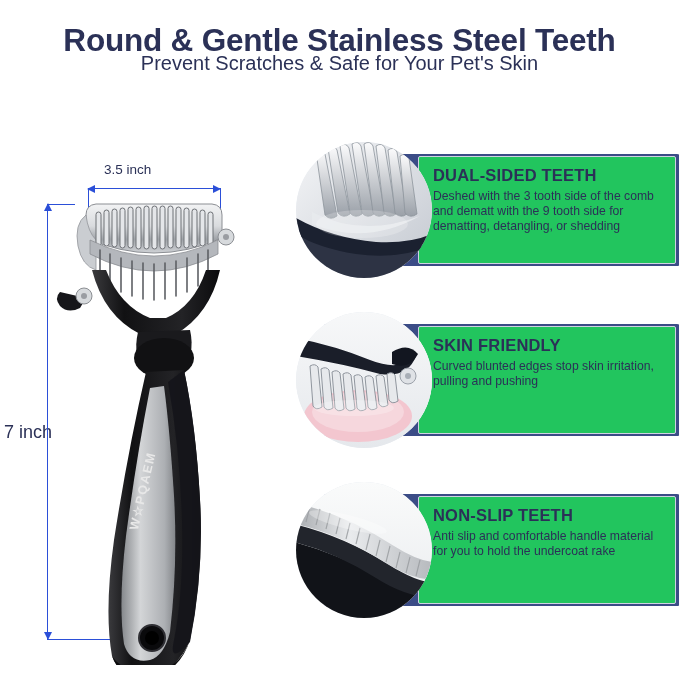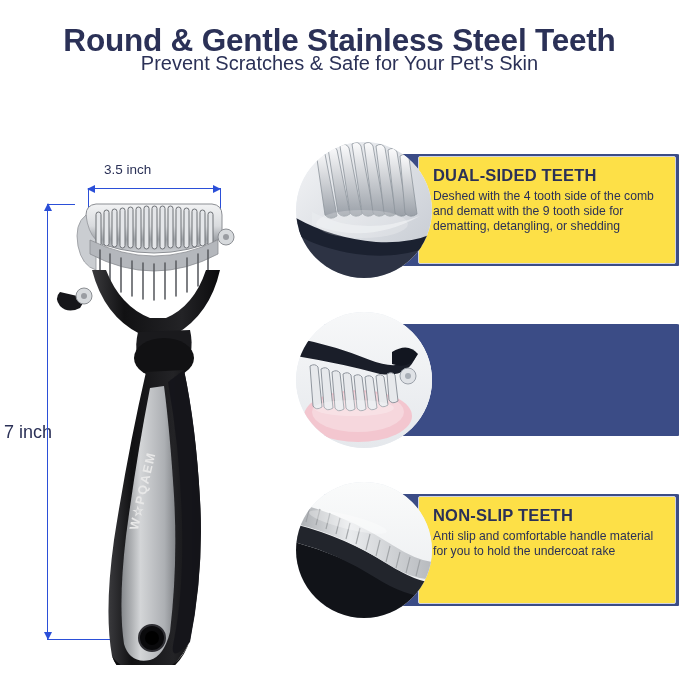--- a/index.html
+++ b/index.html
@@ -118,21 +118,21 @@
     position: absolute;
     left: 36px; top: 14px;
     width: 356px; height: 112px;
     background: #3b4c86;
     border-radius: 3px;
   }
   .panel-card {
     position: absolute;
     left: 130px; top: 16px;
     width: 258px; height: 108px;
-    background: #fde047;
+    background: #22c55e;
     border: 1px solid #cfd3e2;
     border-radius: 2px;
     padding: 9px 10px 0 14px;
   }
   .panel-title {
     font-size: 16.5px;
     font-weight: bold;
     color: #2b3157;
     letter-spacing: 0.2px;
     margin: 0 0 4px 0;
@@ -264,21 +264,21 @@
 
     <div class="brandmark">W☆PQAEM</div>
   </div>
 
   <div class="panels">
 
     <div class="panel p1">
       <div class="panel-bg"></div>
       <div class="panel-card">
         <div class="panel-title">DUAL-SIDED TEETH</div>
-        <div class="panel-body">Deshed with the 4 tooth side of the comb and dematt with the 9 tooth side for dematting, detangling, or shedding</div>
+        <div class="panel-body">Deshed with the 3 tooth side of the comb and dematt with the 9 tooth side for dematting, detangling, or shedding</div>
       </div>
       <div class="photo-circle">
         <svg width="136" height="136" viewBox="0 0 136 136">
           <defs>
             <linearGradient id="p1bg" x1="0" y1="0" x2="1" y2="1">
               <stop offset="0" stop-color="#f4f5f7"></stop>
               <stop offset="1" stop-color="#c3c8d0"></stop>
             </linearGradient>
             <linearGradient id="p1st" x1="0" y1="0" x2="0" y2="1">
               <stop offset="0" stop-color="#fbfbfc"></stop>
@@ -302,20 +302,24 @@
           </g>
 
           <path d="M16 70 Q66 96 124 74 Q70 104 16 82 Z" fill="#e8eaed" opacity="0.85"></path>
           <ellipse cx="66" cy="82" rx="46" ry="14" fill="#fff" opacity="0.22"></ellipse>
         </svg>
       </div>
     </div>
 
     <div class="panel p2">
       <div class="panel-bg"></div>
+      <div class="panel-card">
+        <div class="panel-title">SKIN FRIENDLY</div>
+        <div class="panel-body">Curved blunted edges stop skin irritation, pulling and pushing</div>
+      </div>
       <div class="photo-circle">
         <svg width="136" height="136" viewBox="0 0 136 136">
           <defs>
             <linearGradient id="p2bg" x1="0" y1="0" x2="0" y2="1">
               <stop offset="0" stop-color="#f7f8f9"></stop>
               <stop offset="1" stop-color="#e5e8ec"></stop>
             </linearGradient>
           </defs>
           <circle cx="136" cy="68" r="68" fill="url(#p2bg)"></circle>
           <circle cx="68" cy="68" r="68" fill="url(#p2bg)"></circle>

